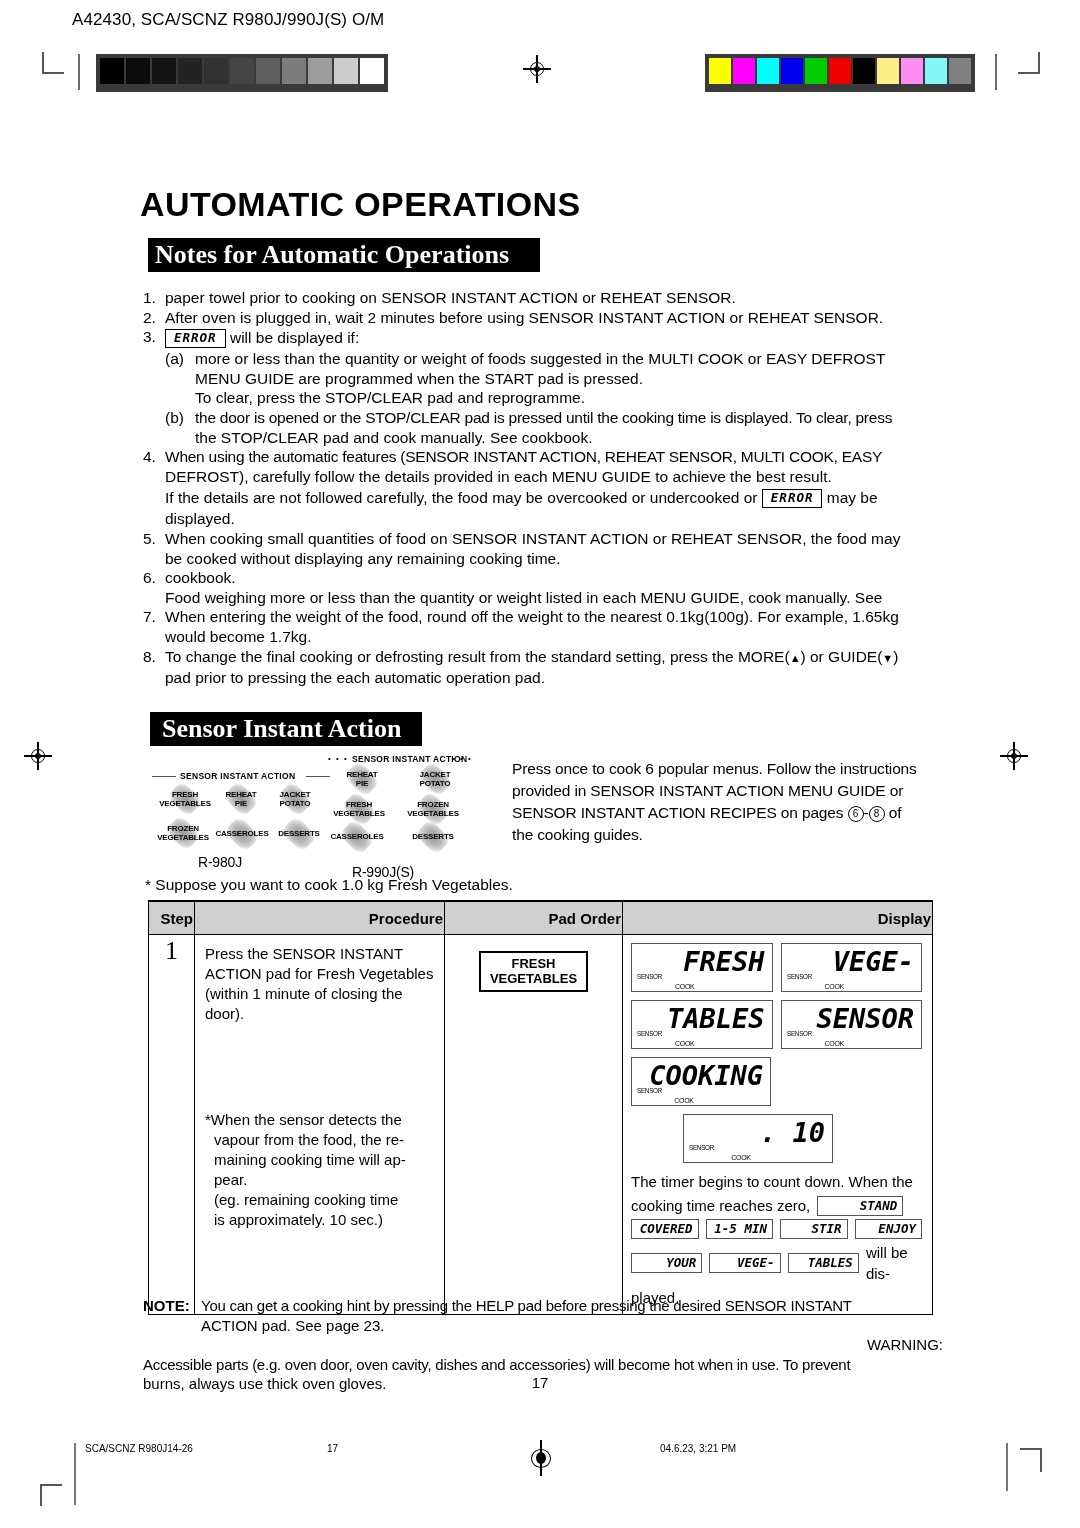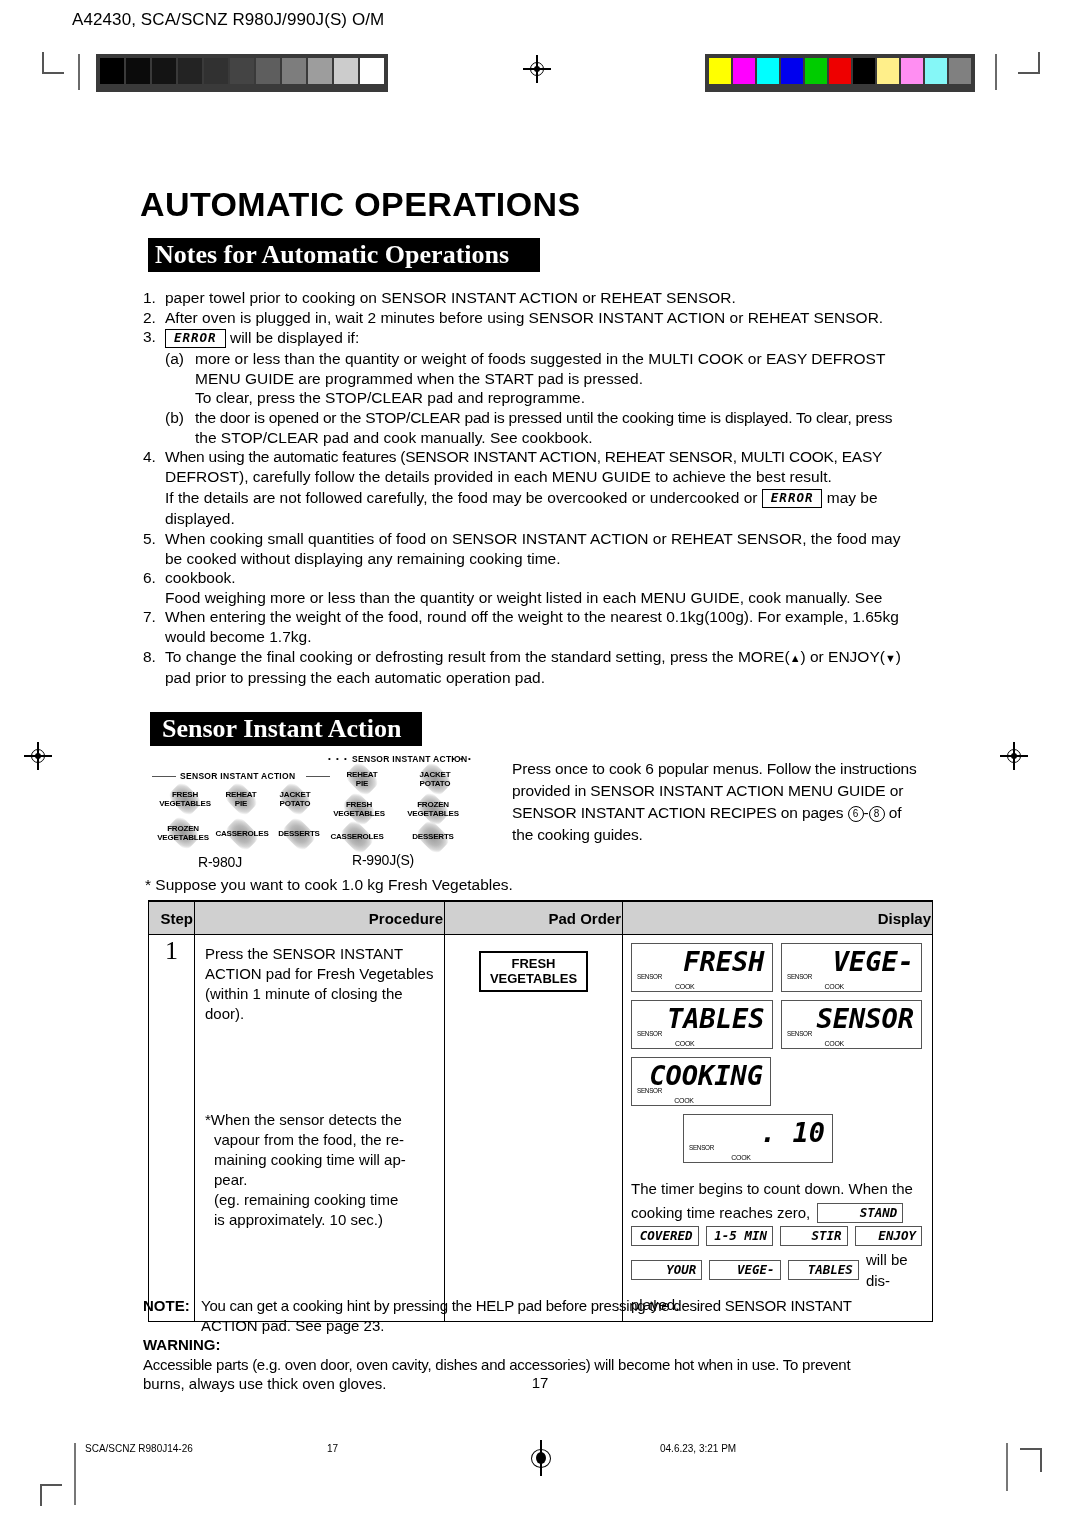--- a/index.html
+++ b/index.html
@@ -94,32 +94,32 @@
   .lcdpanel .big{position:absolute;right:7px;top:3px;font-family:"DejaVu Sans Mono",monospace;
                  font-style:italic;font-weight:bold;font-size:27px;letter-spacing:0px;line-height:30px;}
   .lcdpanel .sensor{position:absolute;left:5px;bottom:11px;font-size:7px;letter-spacing:-.3px;
                  transform:scaleX(.9);transform-origin:left;}
   .lcdpanel .cook{position:absolute;left:0;right:0;bottom:1px;text-align:center;font-size:7px;
                  letter-spacing:-.3px;margin-left:-34px;}
   .lcdgrid{display:flex;gap:8px;margin-bottom:8px;}
   .lcdgrid .lcdpanel{flex:1 1 0;}
   .lcdhalf{width:140px;}
   .lcdtimer{width:150px;margin:4px auto 6px 52px;}
-  .closing{font-size:15px;line-height:21px;margin-top:15px;}
+  .closing{font-size:15px;line-height:21px;margin-top:8px;}
   .tagline{display:flex;gap:7px;margin:3px 0;align-items:center;}
   .tag{border:1px solid #555;text-align:right;padding:1px 5px 2px;
        font-family:"DejaVu Sans Mono",monospace;font-style:italic;font-weight:bold;
        font-size:12.5px;line-height:15px;}
 
   
   .noteblock{position:absolute;left:143px;top:1296px;width:800px;font-size:15px;line-height:19.5px;}
   .nb-row{display:flex;}
   .nb-lbl{font-weight:bold;flex:0 0 58px;}
   .nb-ind{padding-left:58px;}
-  .warnlbl{font-weight:bold;}
+  .warnlbl{font-weight:normal;text-align:right;}
   .pagenum{position:absolute;left:0;right:0;top:1374px;text-align:center;font-size:15px;}
 
   
   .footer{position:absolute;left:0;top:1443px;width:1080px;font-size:10px;}
   .f1{position:absolute;left:85px;}
   .f2{position:absolute;left:327px;}
   .f3{position:absolute;left:660px;}
   .footline{position:absolute;background:#777;}
   .bigreg{position:absolute;width:32px;height:36px;}
   .bigreg::before{content:"";position:absolute;left:15px;top:0;width:2px;height:36px;background:#000;}
@@ -259,21 +259,21 @@
         <div class="ntext">
           <div>When entering the weight of the food, round off the weight to the nearest 0.1kg(100g). For example, 1.65kg</div>
           <div>would become 1.7kg.</div>
         </div>
       </div>
 
       <div class="nrow">
         <div class="nnum">8.</div>
         <div class="ntext">
           <div>
-            <span>To change the final cooking or defrosting result from the standard setting, press the MORE(</span><span style="font-size:11px;">▲</span><span>) or ENJOY(</span><span style="font-size:11px;">▼</span><span>)</span>
+            <span>To change the final cooking or defrosting result from the standard setting, press the MORE(</span><span style="font-size:11px;">▲</span><span>) or GUIDE(</span><span style="font-size:11px;">▼</span><span>)</span>
           </div>
           <div>pad prior to pressing the each automatic operation pad.</div>
         </div>
       </div>
 
     </div>
 
     <div class="blackbar" id="sia-bar">Sensor Instant Action</div>
 
     <div class="panels">
@@ -340,21 +340,21 @@
           <b>VEGETABLES</b>
         </div>
         <div class="pad" style="left:-2px;top:80px;width:62px;">
           <span class="blob"></span>
           <b>CASSEROLES</b>
         </div>
         <div class="pad" style="left:78px;top:80px;width:54px;">
           <span class="blob"></span>
           <b>DESSERTS</b>
         </div>
-        <div class="modelname" style="left:24px;top:100px;">R-990J(S)</div>
+        <div class="modelname" style="left:24px;top:112px;">R-990J(S)</div>
       </div>
     </div>
 
     <div class="sia-desc">
       <div>Press once to cook 6 popular menus. Follow the instructions</div>
       <div>provided in SENSOR INSTANT ACTION MENU GUIDE or</div>
       <div>
         <span>SENSOR INSTANT ACTION RECIPES on pages</span>
         <span class="circnum">6</span><span>-</span><span class="circnum">8</span>
         <span>of</span>

